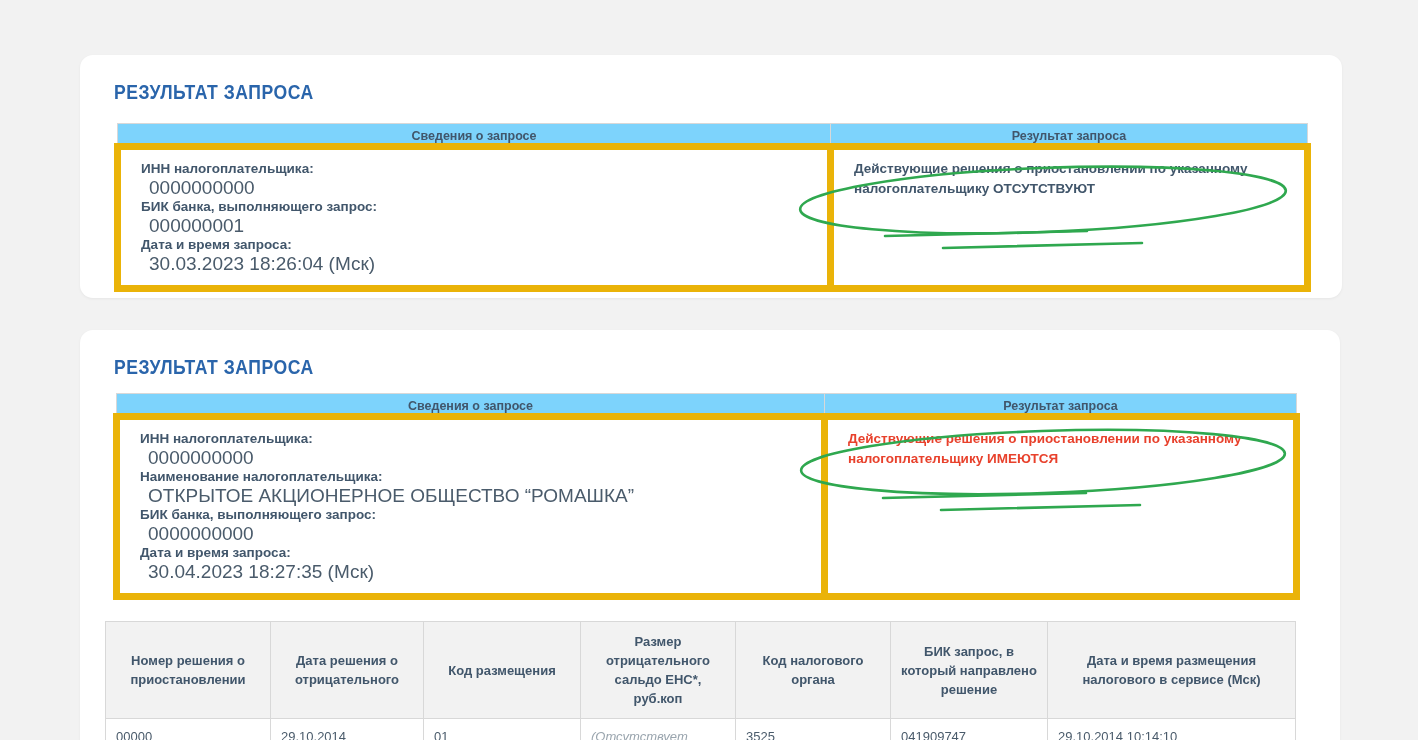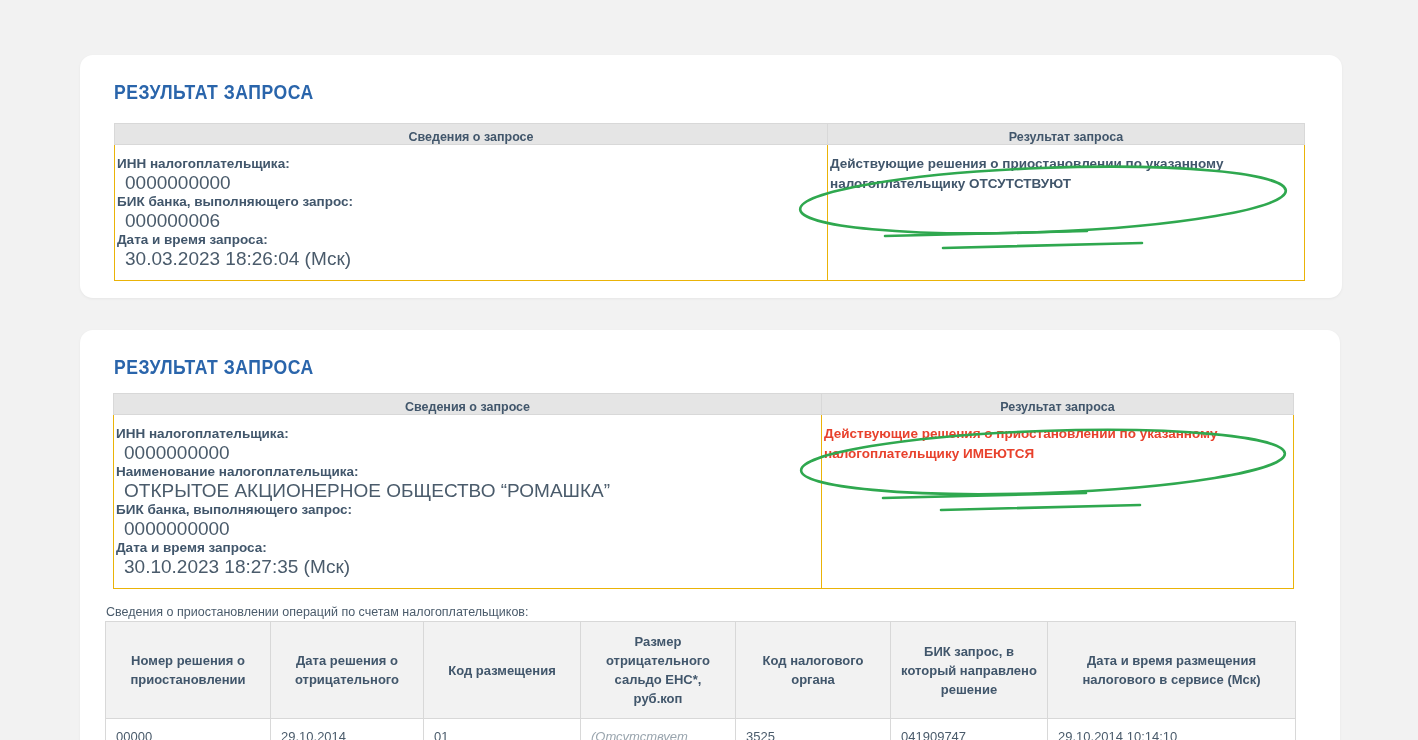--- a/index.html
+++ b/index.html
@@ -42,33 +42,33 @@
   }
 
   
   .sum-table {
     position: absolute;
     border-collapse: collapse;
     table-layout: fixed;
     border: 1px solid #d8d8d8;
   }
   .sum-table th {
-    background: #e5e5e5;
+    background: #7dd3fc;
     border: 1px solid #d8d8d8;
     font-size: 12.5px;
     font-weight: bold;
     color: #41566b;
     text-align: center;
     padding: 5px 4px 0;
     height: 21px;
   }
   .sum-table td {
-    border: 1px solid #eab308;
+    border: 7px solid #eab308;
     vertical-align: top;
-    padding: 9px 2px 12px;
+    padding: 9px 20px 12px;
   }
 
   .field-label {
     font-size: 13.5px;
     font-weight: bold;
     color: #41566b;
     line-height: 19px;
     white-space: nowrap;
   }
   .field-value {
@@ -154,21 +154,21 @@
           <th>Сведения о запросе</th>
           <th>Результат запроса</th>
         </tr>
       </thead>
       <tbody>
         <tr>
           <td style="height:124px;">
             <div class="field-label">ИНН налогоплательщика:</div>
             <div class="field-value">0000000000</div>
             <div class="field-label">БИК банка, выполняющего запрос:</div>
-            <div class="field-value">000000006</div>
+            <div class="field-value">000000001</div>
             <div class="field-label">Дата и время запроса:</div>
             <div class="field-value">30.03.2023 18:26:04 (Мск)</div>
           </td>
           <td>
             <div class="result-text">Действующие решения о приостановлении по указанному налогоплательщику ОТСУТСТВУЮТ</div>
           </td>
         </tr>
       </tbody>
     </table>
 
@@ -197,36 +197,35 @@
       <tbody>
         <tr>
           <td style="height:145px;">
             <div class="field-label">ИНН налогоплательщика:</div>
             <div class="field-value">0000000000</div>
             <div class="field-label">Наименование налогоплательщика:</div>
             <div class="field-value">ОТКРЫТОЕ АКЦИОНЕРНОЕ ОБЩЕСТВО “РОМАШКА”</div>
             <div class="field-label">БИК банка, выполняющего запрос:</div>
             <div class="field-value">0000000000</div>
             <div class="field-label">Дата и время запроса:</div>
-            <div class="field-value">30.10.2023 18:27:35 (Мск)</div>
+            <div class="field-value">30.04.2023 18:27:35 (Мск)</div>
           </td>
           <td>
             <div class="result-text danger">Действующие решения о приостановлении по указанному налогоплательщику ИМЕЮТСЯ</div>
           </td>
         </tr>
       </tbody>
     </table>
 
     <svg class="annot" style="left:710px; top:75px;" width="520" height="160" viewBox="0 0 520 160">
       <ellipse cx="253" cy="57" rx="242" ry="31" transform="rotate(-2 253 57)" fill="none" stroke="#2fa84f" stroke-width="2.6" stroke-linecap="round"></ellipse>
       <path d="M 93 93 L 296 88" fill="none" stroke="#2fa84f" stroke-width="2.6" stroke-linecap="round"></path>
       <path d="M 151 105 L 350 100" fill="none" stroke="#2fa84f" stroke-width="2.6" stroke-linecap="round"></path>
     </svg>
 
-    <div class="caption" style="left:26px; top:275px;">Сведения о приостановлении операций по счетам налогоплательщиков:</div>
 
     <table class="detail-table" style="left:25px; top:291px; width:1190px;">
       <colgroup>
         <col style="width:165px">
           <col style="width:153px">
           <col style="width:157px">
         <col style="width:155px">
           <col style="width:155px">
           <col style="width:157px">
         <col style="width:248px">

